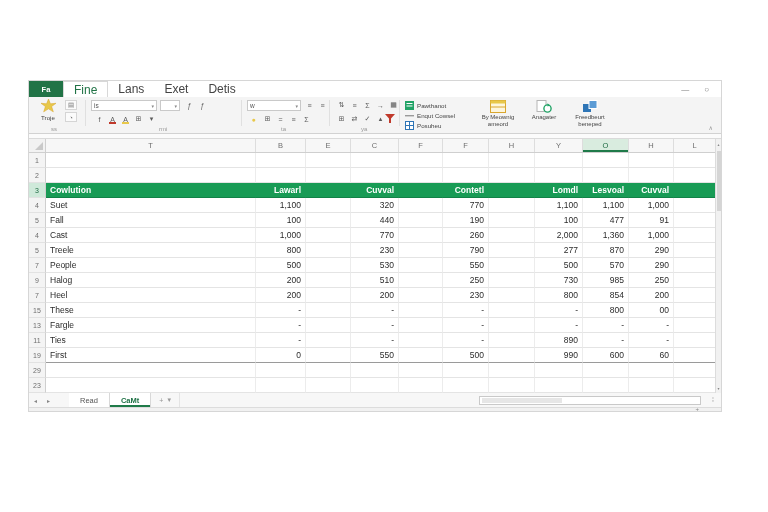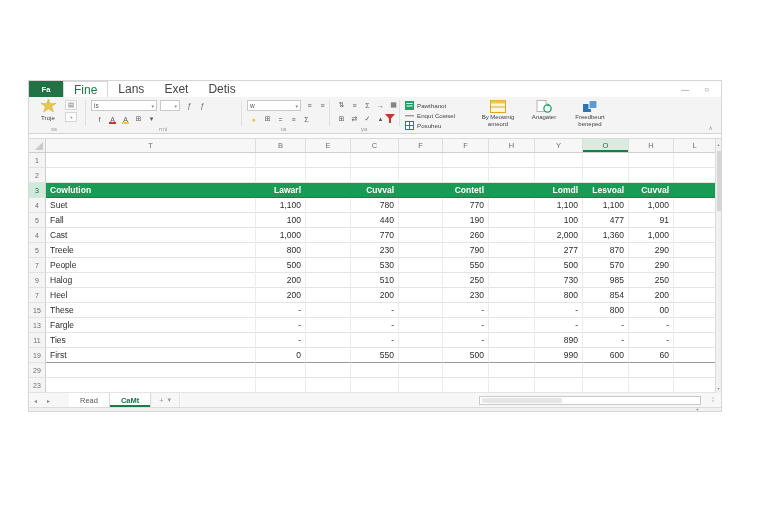--- a/index.html
+++ b/index.html
@@ -287,21 +287,21 @@
           <div class="cell num" style="width: 48px;">Lomdl</div>
           <div class="cell num" style="width: 46px;">Lesvoal</div>
           <div class="cell num" style="width: 45px;">Cuvval</div>
           <div class="cell" style="width: 42px;"></div>
         </div>
         <div class="row">
           <div class="gut">4</div>
           <div class="cell" style="width: 210px;">Suet</div>
           <div class="cell num" style="width: 50px;">1,100</div>
           <div class="cell" style="width: 45px;"></div>
-          <div class="cell num" style="width: 48px;">780</div>
+          <div class="cell num" style="width: 48px;">320</div>
           <div class="cell" style="width: 44px;"></div>
           <div class="cell num" style="width: 46px;">770</div>
           <div class="cell" style="width: 46px;"></div>
           <div class="cell num" style="width: 48px;">1,100</div>
           <div class="cell num" style="width: 46px;">1,100</div>
           <div class="cell num" style="width: 45px;">1,000</div>
           <div class="cell" style="width: 42px;"></div>
         </div>
         <div class="row">
           <div class="gut">5</div>

